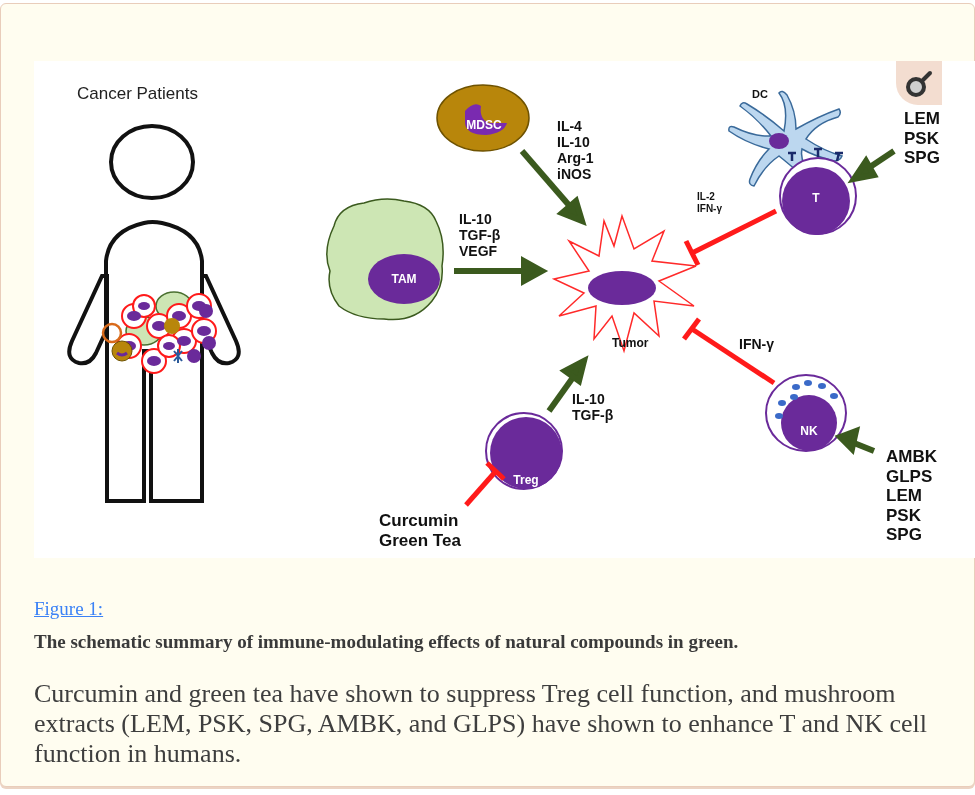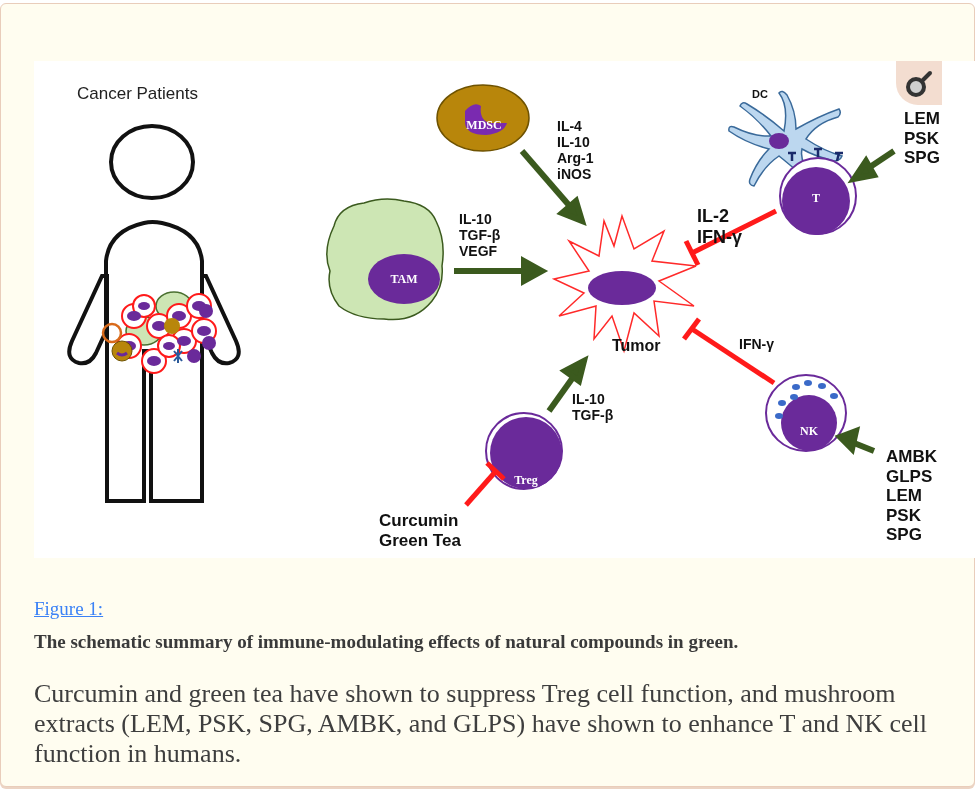--- a/index.html
+++ b/index.html
@@ -8,21 +8,21 @@
     position: absolute; left: 0; top: 3px; width: 973px; height: 782px;
     background: #fffdf0; border: 1px solid #e9cdbb; border-radius: 6px;
     box-shadow: 0 2px 0 #ecd4c4;
   }
   .figure-img {
     position: absolute; left: 33px; top: 57px; width: 942px; height: 497px; background: #ffffff; overflow: hidden;
   }
   .figure-img svg { position: absolute; left: 0; top: 0; }
   .lbl { position: absolute; font-family: "Liberation Sans", sans-serif; font-weight: bold; color: #111; line-height: 1.15; white-space: pre; }
   .lbl-normal { font-weight: normal; color: #222; }
-  .inner-lbl { position: absolute; font-family: Liberation Serif, serif; font-weight: bold; color: #ffffff; font-size: 12px; text-align: center; }
+  .inner-lbl { position: absolute; font-family: Liberation Sans, sans-serif; font-weight: bold; color: #ffffff; font-size: 12px; text-align: center; }
   .zoom-btn {
     position: absolute; left: 862px; top: 0; width: 46px; height: 44px;
     background: #f3ddd0; border-bottom-left-radius: 22px; cursor: pointer;
   }
   .caption-link {
     position: absolute; left: 33px; top: 594px; font-family: "Liberation Serif", serif; font-size: 19px;
     color: #3b82f6; text-decoration: underline; cursor: pointer;
   }
   .caption-title {
     position: absolute; left: 33px; top: 627px; font-family: "Liberation Serif", serif; font-size: 19px;
@@ -156,32 +156,32 @@
         <line x1="453" y1="402" x2="470" y2="418"></line>
       </g>
     </svg>
 
     <div class="lbl lbl-normal" style="left:43px;top:23px;font-size:17px;">Cancer Patients</div>
 
     <div class="inner-lbl" style="left:425px;top:57px;width:50px;">MDSC</div>
     <div class="inner-lbl" style="left:345px;top:211px;width:50px;">TAM</div>
     <div class="lbl" style="left:718px;top:27px;font-size:11px;">DC</div>
     <div class="inner-lbl" style="left:770px;top:130px;width:24px;">T</div>
-    <div class="lbl" style="left:578px;top:276px;font-size:16px;">Tumor</div>
+    <div class="lbl" style="left:578px;top:276px;font-size:12px;">Tumor</div>
     <div class="inner-lbl" style="left:468px;top:384px;width:48px;margin-top:28px;">Treg</div>
     <div class="inner-lbl" style="left:760px;top:363px;width:30px;">NK</div>
 
     <div class="lbl" style="left:523px;top:57px;font-size:14px;">IL-4
 IL-10
 Arg-1
 iNOS</div>
     <div class="lbl" style="left:425px;top:150px;font-size:14px;">IL-10
 TGF-β
 VEGF</div>
-    <div class="lbl" style="left:663px;top:130px;font-size:18px;margin-top:15px;">IL-2
+    <div class="lbl" style="left:663px;top:130px;font-size:10px;">IL-2
 IFN-γ</div>
     <div class="lbl" style="left:705px;top:275px;font-size:14px;">IFN-γ</div>
     <div class="lbl" style="left:538px;top:330px;font-size:14px;">IL-10
 TGF-β</div>
 
     <div class="lbl" style="left:870px;top:48px;font-size:17px;">LEM
 PSK
 SPG</div>
     <div class="lbl" style="left:852px;top:386px;font-size:17px;">AMBK
 GLPS

